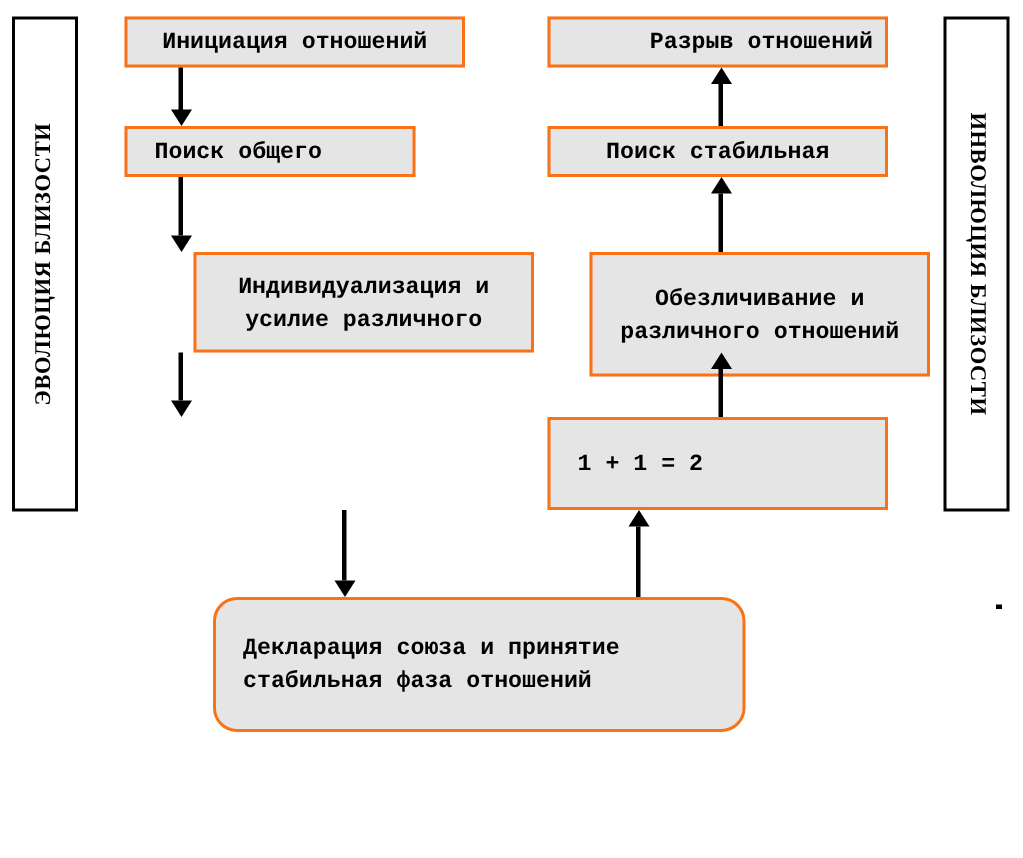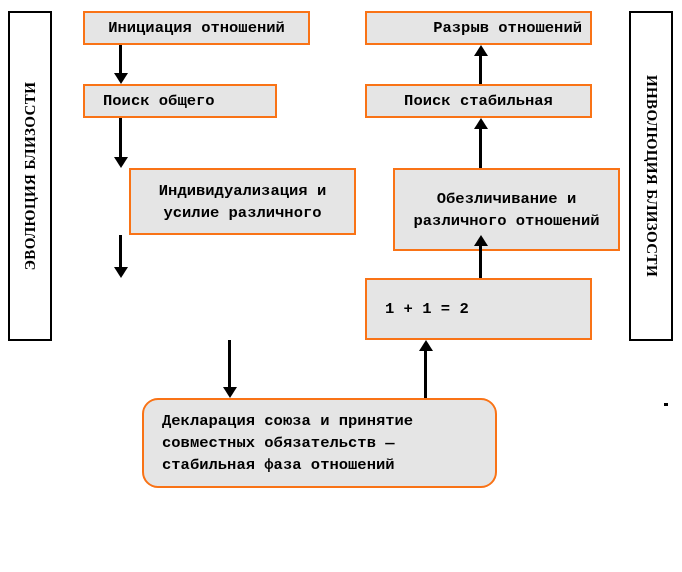--- a/index.html
+++ b/index.html
@@ -115,21 +115,20 @@
     <div class="line">Обезличивание и</div>
     <div class="line">различного отношений</div>
   </div>
 
   <div class="box left" style="left:365px; top:278px; width:227px; height:62px;">
     <div class="line">1 + 1 = 2</div>
   </div>
 
   <div class="box left" style="left:142px; top:398px; width:355px; height:90px;border-radius:16px;">
     <div class="line">Декларация союза и принятие</div>
-    <div class="line">совместных обязательств —</div>
     <div class="line">стабильная фаза отношений</div>
   </div>
 
   <div class="vline" style="left:119px; top:45px; height:29px;"></div>
   <div class="arrow-down" style="left:113.5px; top:73px;"></div>
 
   <div class="vline" style="left:119px; top:118px; height:39px;"></div>
   <div class="arrow-down" style="left:113.5px; top:157px;"></div>
 
   <div class="vline" style="left:119px; top:235px; height:32px;"></div>

